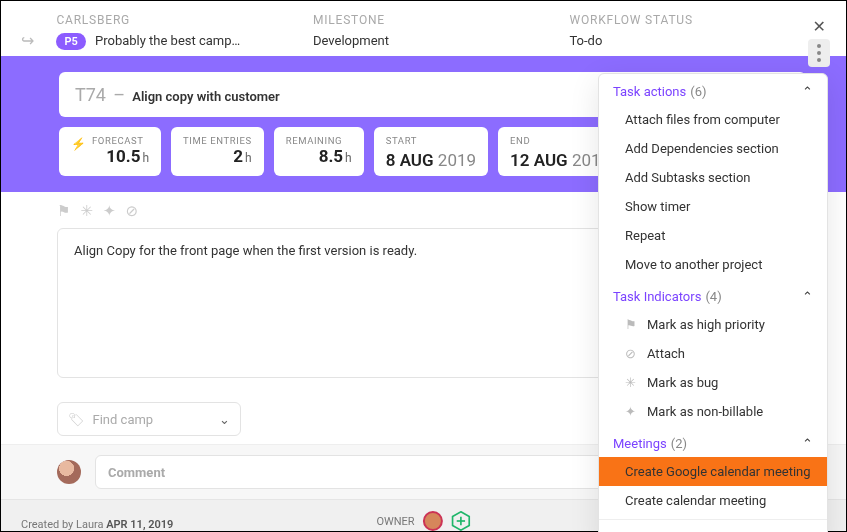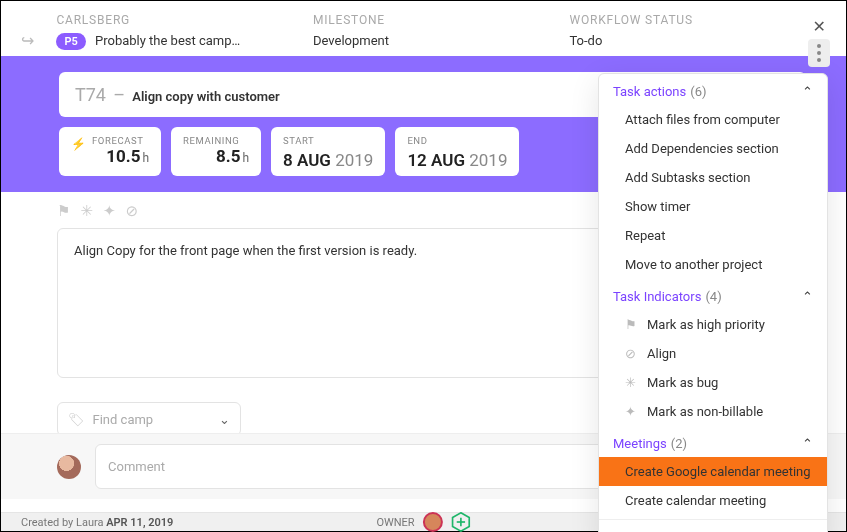--- a/index.html
+++ b/index.html
@@ -34,23 +34,23 @@
 
   .body-area { padding:10px 56px 0 56px; }
   .ind-row { display:flex; gap:10px; color:#ccc; font-size:15px; margin-bottom:8px; }
   .desc-box { border:1px solid #e3e3e3; border-radius:6px; padding:14px 16px; min-height:150px; font-size:13px; color:#333; }
   .label-box { margin-top:24px; border:1px solid #e3e3e3; border-radius:6px; width:184px; height:34px; display:flex; align-items:center; padding:0 10px; color:#aaa; position:relative; }
   .label-box .chev { position:absolute; right:10px; color:#666; }
   .tag-icon { margin-right:8px; color:#ccc; }
 
   .comment-bar { position:absolute; left:0; right:0; bottom:32px; background:#f7f7f7; border-top:1px solid #eee; padding:10px 56px; display:flex; align-items:center; gap:14px; }
   .avatar { width:24px; height:24px; border-radius:50%; background: radial-gradient(circle at 40% 35%, #e8b9a0 35%, #a46a5b 36%); }
-  .comment-input { flex:1; border:1px solid #e3e3e3; border-radius:6px; height:45px; padding:0 12px; color:#aaa; background:#fff; display:flex; align-items:center; }
-
-  .footer { position:absolute; left:0; right:0; bottom:0; height:19px; background:#f0f0f0; border-top:1px solid #e5e5e5; display:flex; align-items:center; padding:0 20px; font-size:11px; color:#777; }
+  .comment-input { flex:1; border:1px solid #e3e3e3; border-radius:6px; height:34px; padding:0 12px; color:#aaa; background:#fff; display:flex; align-items:center;font-weight:bold; }
+
+  .footer { position:absolute; left:0; right:0; bottom:0; height:32px; background:#f0f0f0; border-top:1px solid #e5e5e5; display:flex; align-items:flex-end; padding:0 20px; font-size:11px; color:#777; }
   .footer b { color:#555; font-weight:600; }
   .owner-area { position:absolute; left:50%; transform:translateX(-50%); display:flex; align-items:center; gap:8px; }
   .owner-av { width:20px; height:20px; border-radius:50%; background:#d6865b; border:2px solid #c35; }
   .plus-badge { width:20px; height:20px; }
 
   
   .panel { position:absolute; top:72px; right:18px; width:230px; background:#fff; border:1px solid #e3e3e3; border-radius:6px; box-shadow:0 8px 30px rgba(0,0,0,0.10); z-index:50; padding-bottom:4px; overflow:hidden; }
   .panel .section-head { display:flex; align-items:center; padding:10px 14px 6px 14px; color:#7b43ff; font-size:13px; cursor:pointer; }
   .panel .section-head .count { color:#888; margin-left:4px; }
   .panel .section-head .chev { margin-left:auto; color:#444; }
@@ -102,20 +102,24 @@
       <div class="stat">
         <div class="forecast-row">
           <span class="bolt">⚡</span>
           <div style="flex:1">
             <div class="stat-label">FORECAST</div>
             <div class="stat-val"><span>10.5</span><span class="unit">h</span></div>
           </div>
         </div>
       </div>
       <div class="stat small">
+        <div class="stat-label">TIME ENTRIES</div>
+        <div class="stat-val"><span>2</span><span class="unit">h</span></div>
+      </div>
+      <div class="stat small">
         <div class="stat-label">REMAINING</div>
         <div class="stat-val"><span>8.5</span><span class="unit">h</span></div>
       </div>
       <div class="stat small">
         <div class="stat-label">START</div>
         <div class="stat-date"><span>8</span> <span>AUG</span> <span class="year">2019</span></div>
       </div>
       <div class="stat small">
         <div class="stat-label">END</div>
         <div class="stat-date"><span>12</span> <span>AUG</span> <span class="year">2019</span></div>
@@ -190,21 +194,21 @@
       <span>Task Indicators</span>
       <span class="count">(4)</span>
       <span class="chev">⌃</span>
     </div>
     <div class="item">
         <span class="icn">⚑</span>
         <span>Mark as high priority</span>
       </div>
     <div class="item">
         <span class="icn">⊘</span>
-        <span>Align</span>
+        <span>Attach</span>
       </div>
     <div class="item">
         <span class="icn">✳</span>
         <span>Mark as bug</span>
       </div>
     <div class="item">
         <span class="icn">✦</span>
         <span>Mark as non-billable</span>
       </div>
 

